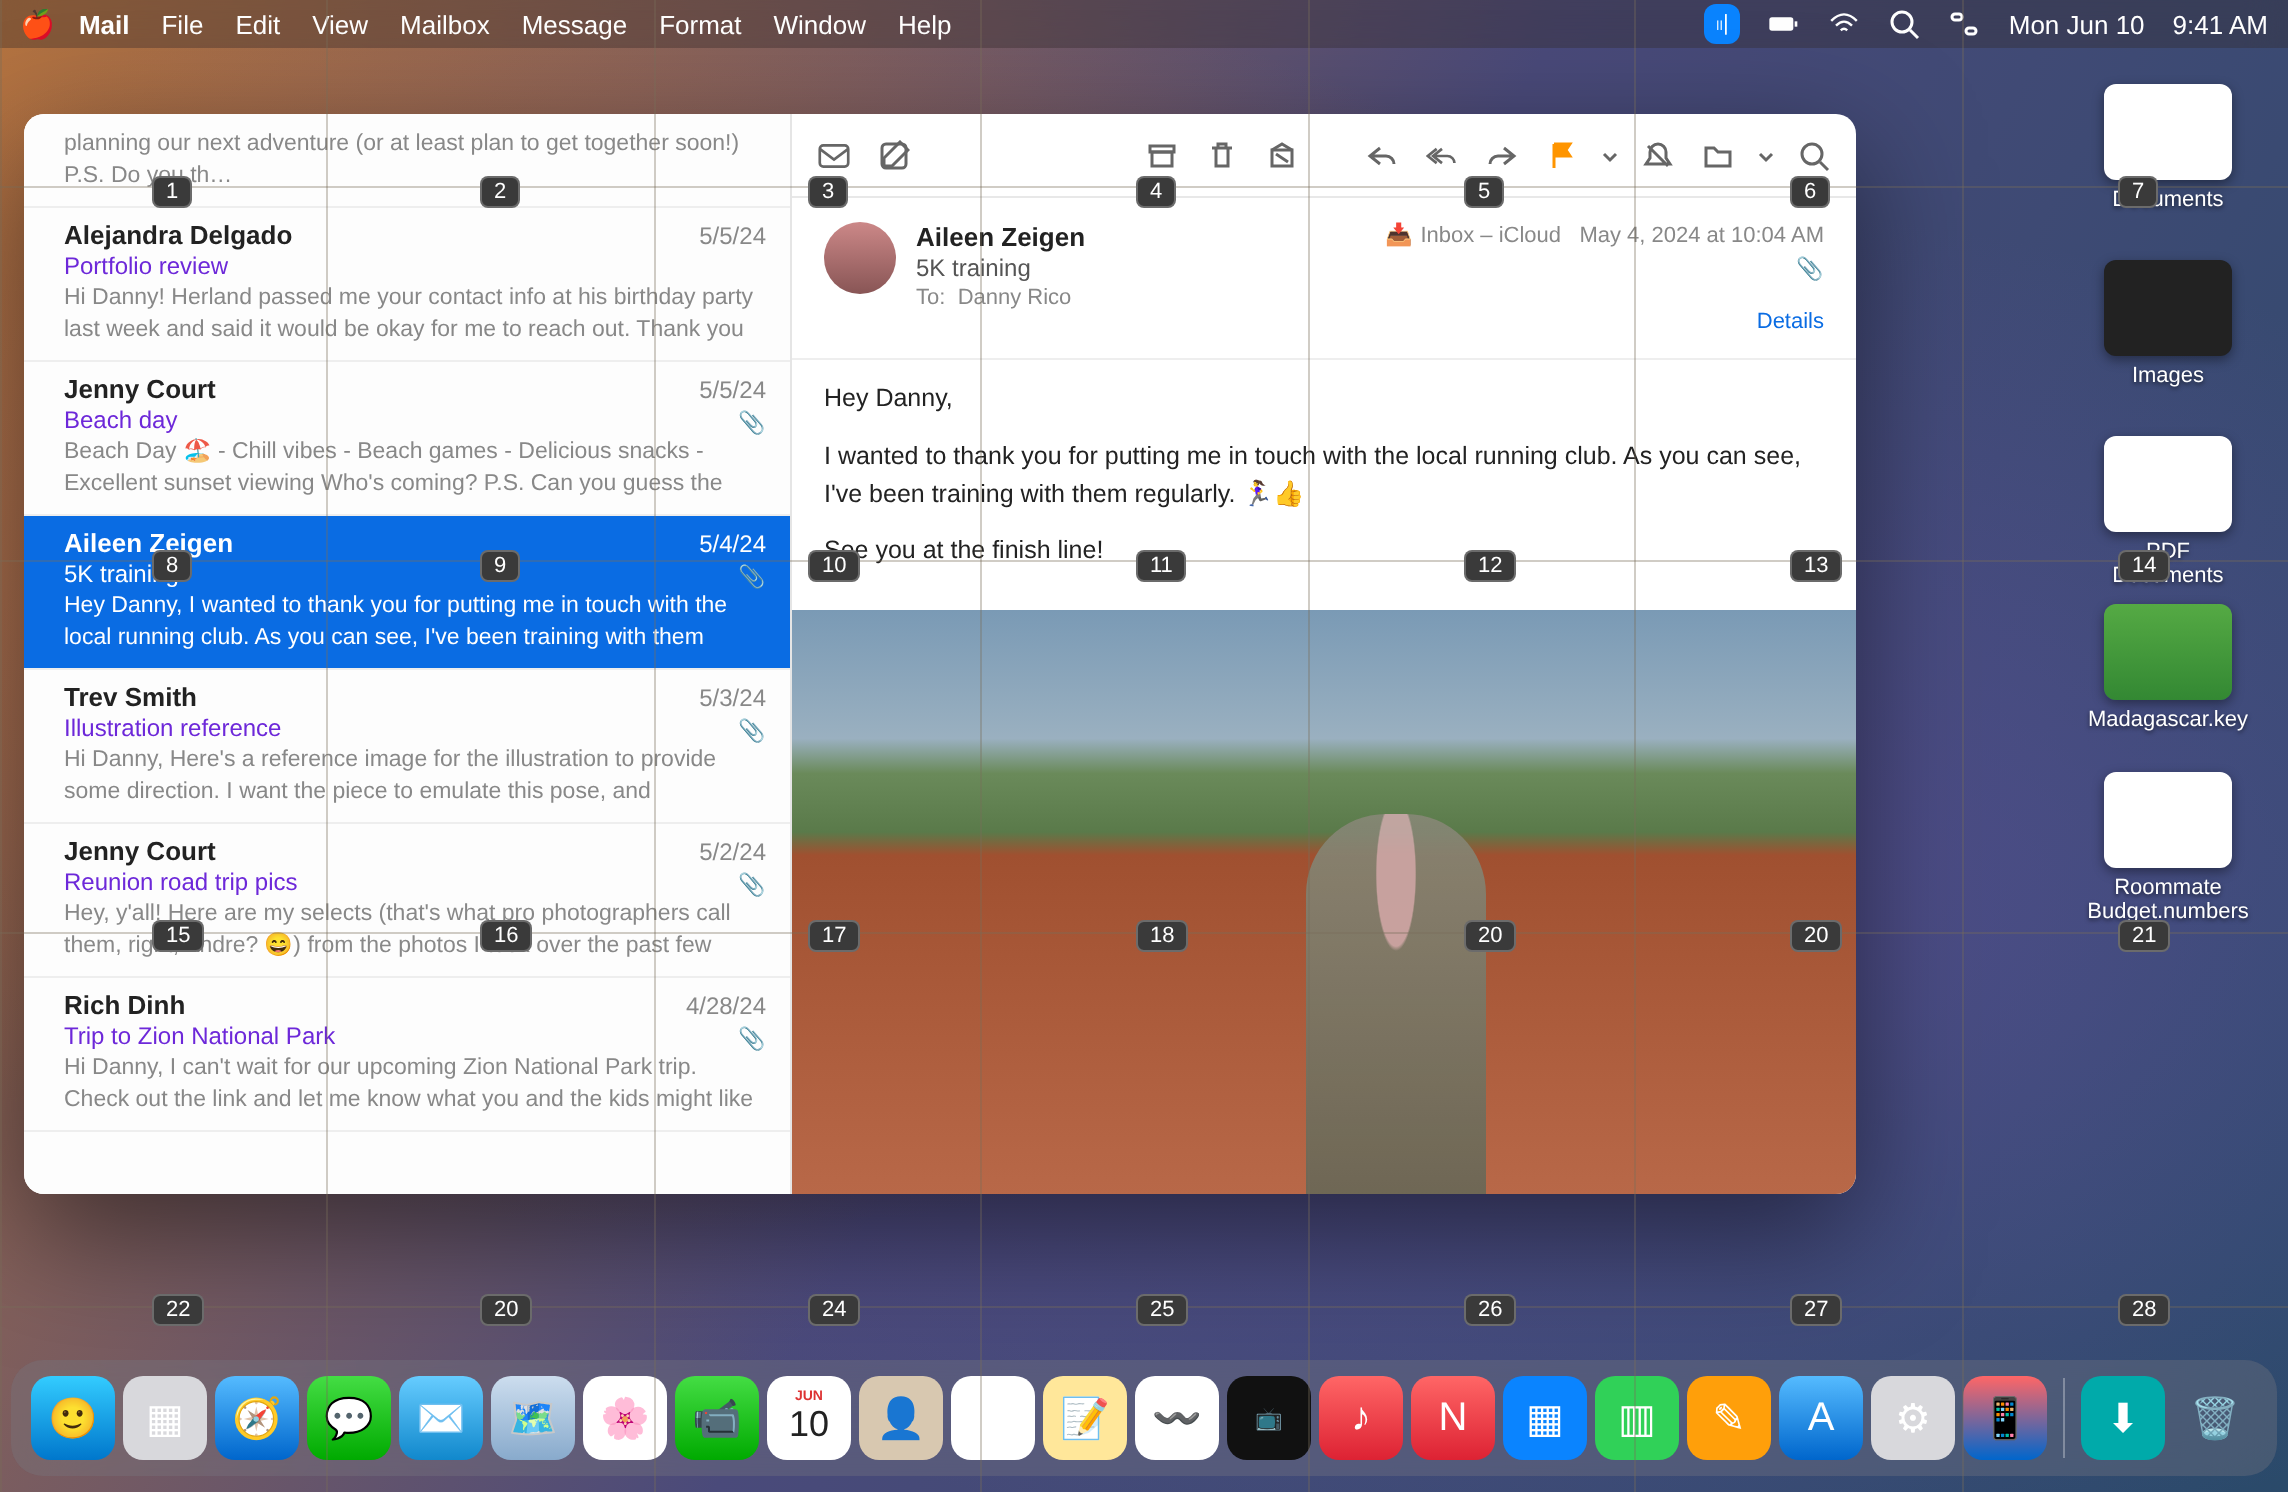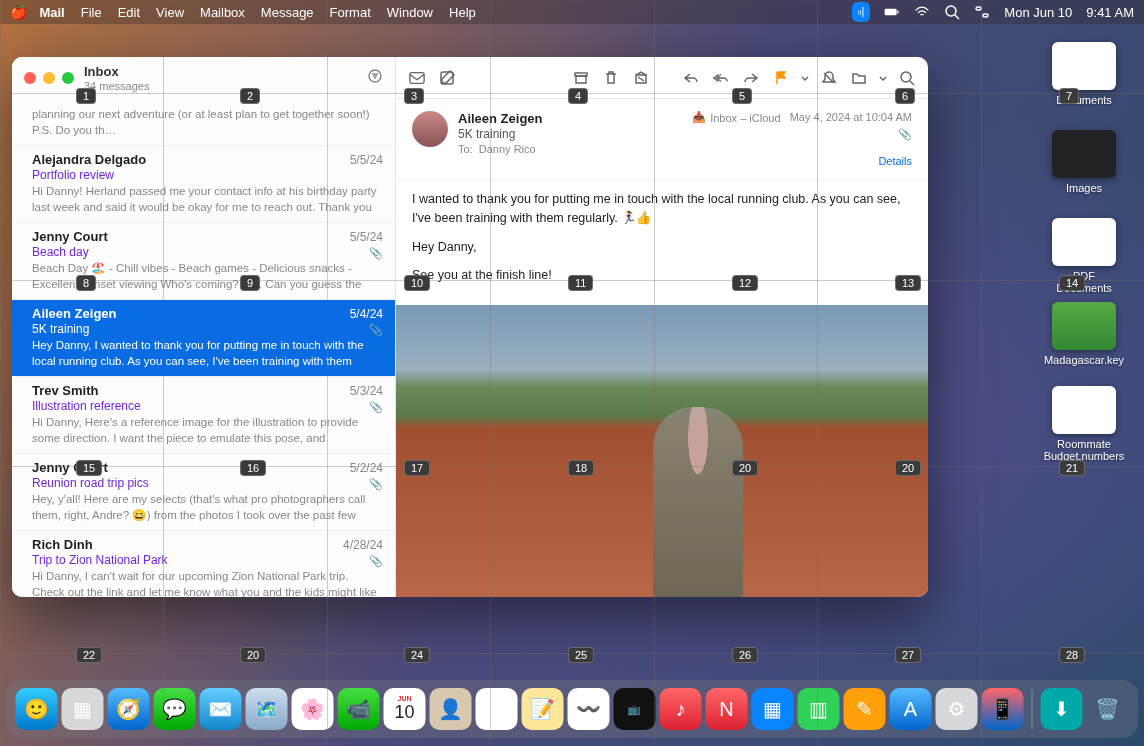--- a/index.html
+++ b/index.html
@@ -138,37 +138,20 @@
       <span>Madagascar.key</span>
     </div>
     <div class="desk-icon" style="top: 386px; right: 20px;">
       <div class="thumb "></div>
       <span>Roommate Budget.numbers</span>
     </div>
   </div>
 
 <div class="mail-window">
   <div class="msg-list">
-    <div class="list-header">
-      <div class="traffic">
-        <span class="r"></span>
-        <span class="y"></span>
-        <span class="g"></span>
-      </div>
-      <div>
-        <div class="inbox-title">Inbox</div>
-        <div class="inbox-count">34 messages</div>
-      </div>
-      <span class="filter-ico"><svg viewBox="0 0 16 16">
-            <circle cx="8" cy="8" r="6"></circle>
-            <line x1="5" y1="6" x2="11" y2="6"></line>
-            <line x1="6" y1="8" x2="10" y2="8"></line>
-            <line x1="7" y1="10" x2="9" y2="10"></line>
-          </svg></span>
-    </div>
     <div class="msg-scroll" id="msg-scroll">
         <div class="msg-item">
           <div class="prev">planning our next adventure (or at least plan to get together soon!) P.S. Do you th…</div>
         </div>
         <div class="msg-item">
           <div class="row1">
             <span class="sender">Alejandra Delgado</span>
             <span class="date">5/5/24</span>
           </div>
           <div class="subj">Portfolio review</div>
@@ -312,22 +295,22 @@
         <div class="to"><span>To:</span> &nbsp;<span>Danny Rico</span></div>
       </div>
       <div class="hdr-right">
         <div><span class="mailbox">📥 <span>Inbox – iCloud</span></span>&nbsp;&nbsp;&nbsp;<span>May 4, 2024 at 10:04 AM</span></div>
         <div style="margin-top:4px;color:#aaa">📎</div>
         <div class="details">Details</div>
       </div>
     </div>
 
     <div class="body-text" id="body-text">
+        <p>Hey Danny,</p>
         <p>I wanted to thank you for putting me in touch with the local running club. As you can see, I've been training with them regularly. 🏃‍♀️👍</p>
-        <p>Hey Danny,</p>
         <p>See you at the finish line!</p>
       </div>
     <div class="attach-img"></div>
   </div>
 </div>
 
 <div class="dock" id="dock">
     <div class="app" style="background: linear-gradient(rgb(51, 204, 255), rgb(0, 119, 204));">🙂</div>
     <div class="app" style="background: rgb(216, 216, 220);">▦</div>
     <div class="app" style="background: linear-gradient(rgb(85, 187, 255), rgb(0, 102, 204));">🧭</div>

